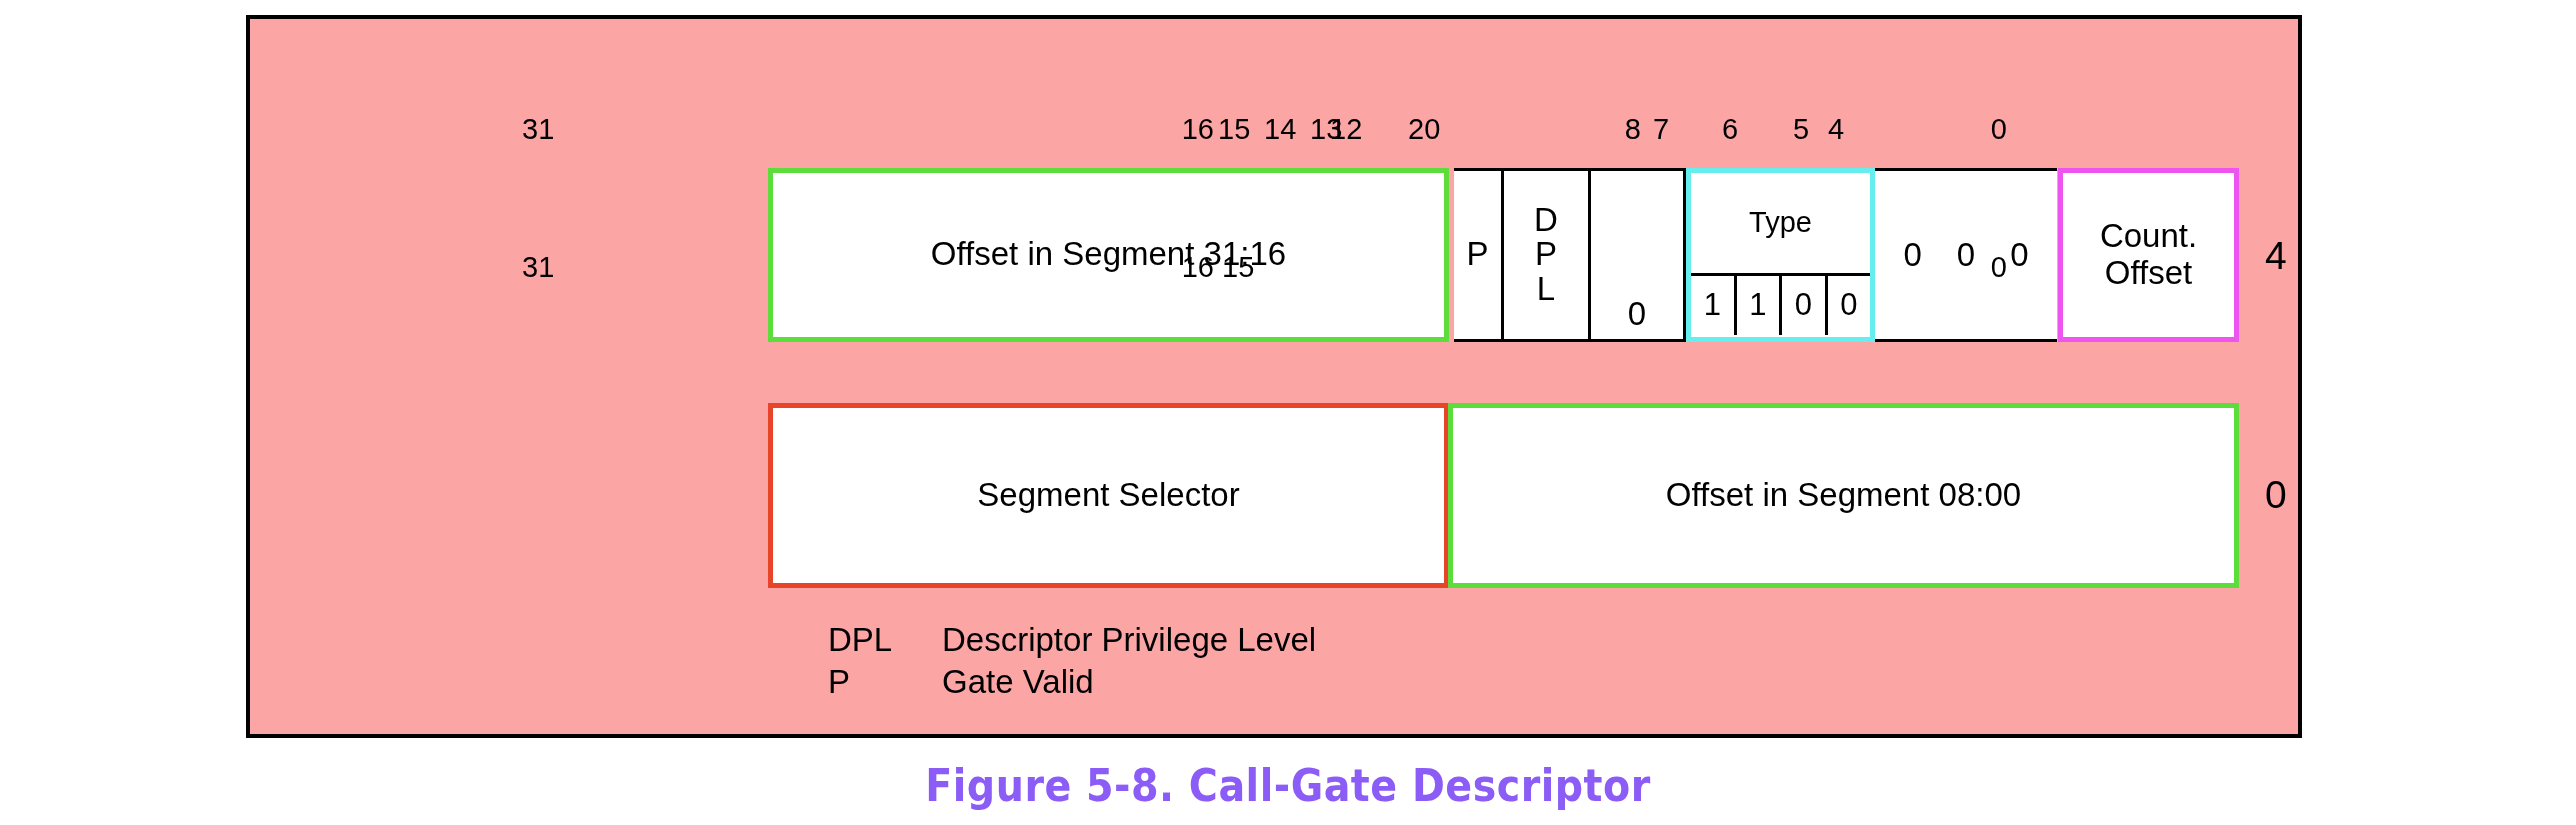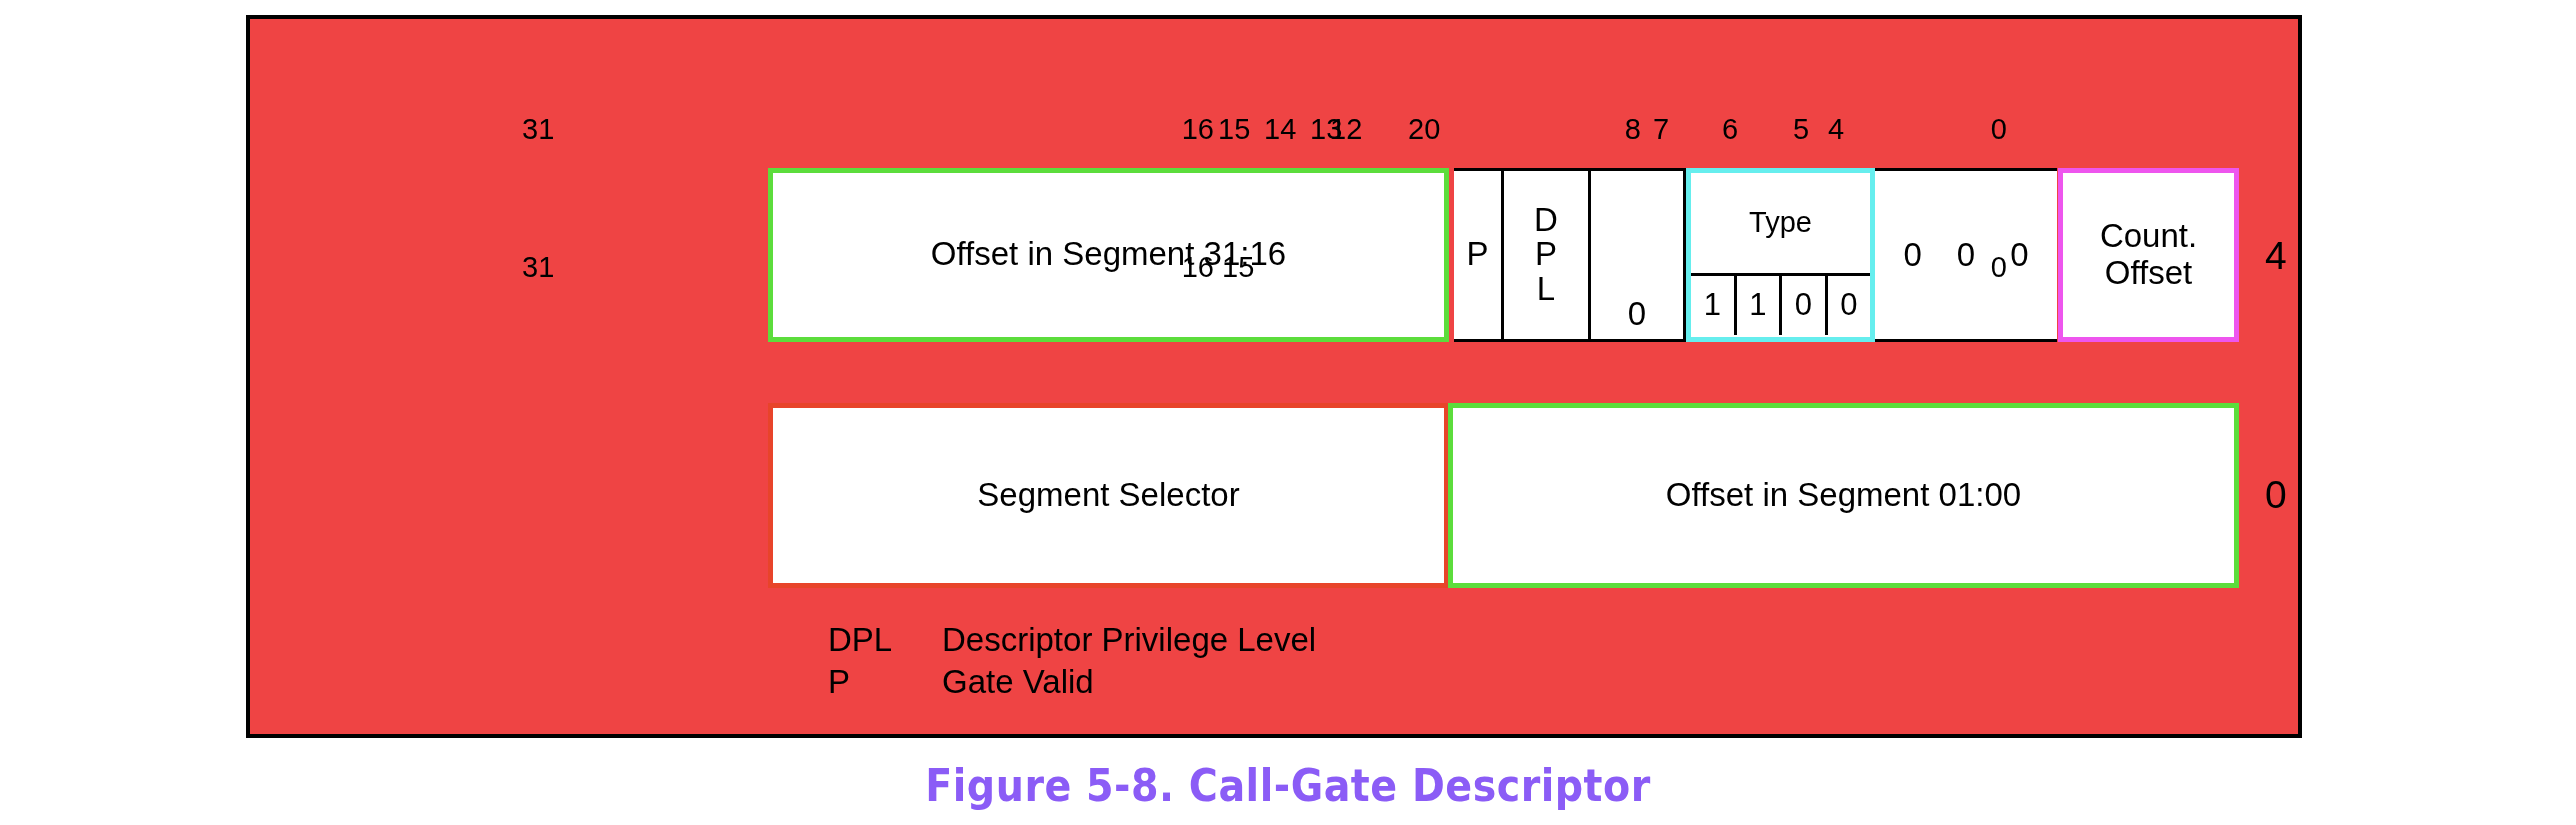--- a/index.html
+++ b/index.html
@@ -1,20 +1,20 @@
 <!DOCTYPE html>
 <html><head>
 <meta charset="utf-8">
 <style>
   html,body{margin:0;padding:0;background:#ffffff;}
   body{width:2576px;height:825px;position:relative;
        font-family:"Liberation Sans",sans-serif;color:#000;}
 
   #frame{position:absolute;left:246px;top:14.5px;width:2056px;height:723px;
-         border:4.8px solid #000;box-sizing:border-box;background:#ef4444;}
+         border:4.8px solid #000;box-sizing:border-box;background:#fca5a5;}
   .bitlbl{position:absolute;font-size:29px;line-height:29px;white-space:nowrap;}
   .bitlbl.r{transform:translateX(-100%);}
 
   .box{position:absolute;box-sizing:border-box;background:#fff;}
   .cellText{position:absolute;left:0;top:0;width:100%;height:100%;
             display:flex;align-items:center;justify-content:center;
             font-size:33px;text-align:center;line-height:1.12;}
 
   
   #r1off{left:518px;top:149px;width:681px;height:174px;border:5.8px solid #5CDD3C;}
@@ -134,21 +134,21 @@
   <div class="bitlbl" style="left:272px;top:234px;">31</div>
   <div class="bitlbl r" style="left:964px;top:234px;">16</div>
   <div class="bitlbl" style="left:972px;top:234px;">15</div>
   <div class="bitlbl r" style="left:1757px;top:234px;">0</div>
 
   <div class="box" id="r2sel">
     <div class="cellText">Segment Selector</div>
   </div>
 
   <div class="box" id="r2off">
-    <div class="cellText">Offset in Segment 01:00</div>
+    <div class="cellText">Offset in Segment 08:00</div>
   </div>
 
   <div class="rowNum" style="left:2015px;top:456px;">0</div>
 
   <div id="legend">
     <div class="lrow">
       <div class="key">DPL</div>
       <div class="val">Descriptor Privilege Level</div>
     </div>
     <div class="lrow">

